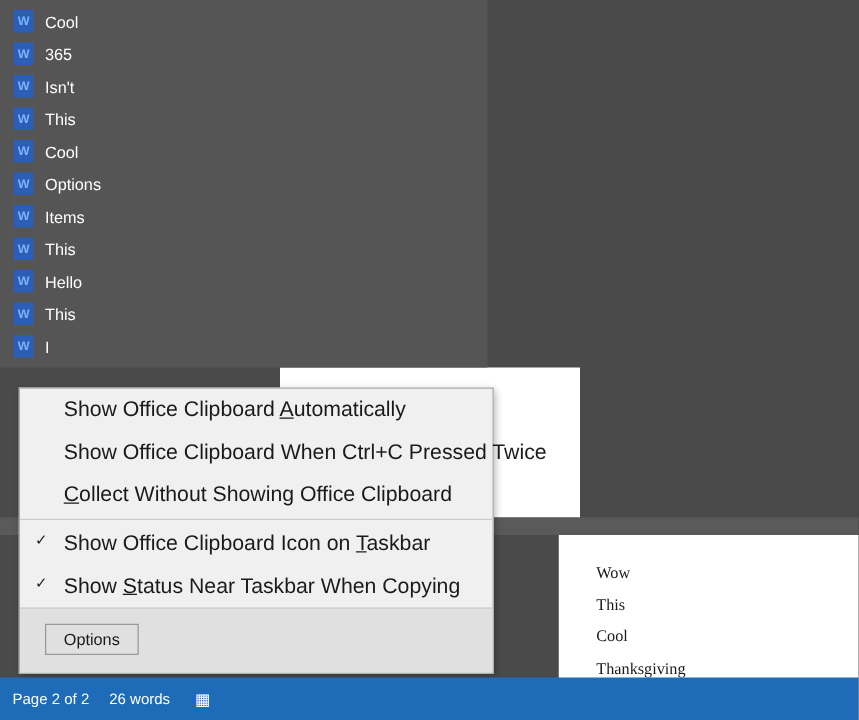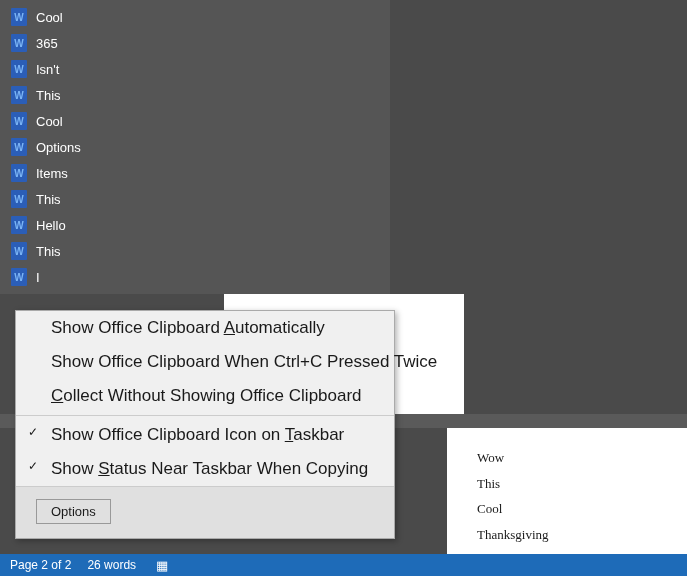--- a/index.html
+++ b/index.html
@@ -190,21 +190,21 @@
       padding: 20px 30px;
       min-height: 240px;
     }
 
     
     .status-bar {
       position: absolute;
       bottom: 0;
       left: 0;
       right: 0;
-      height: 22px;
+      height: 34px;
       background: #1e6bb8;
       display: flex;
       align-items: center;
       padding: 0 10px;
       color: #ffffff;
       font-size: 12px;
       z-index: 50;
     }
 
     .status-item {

